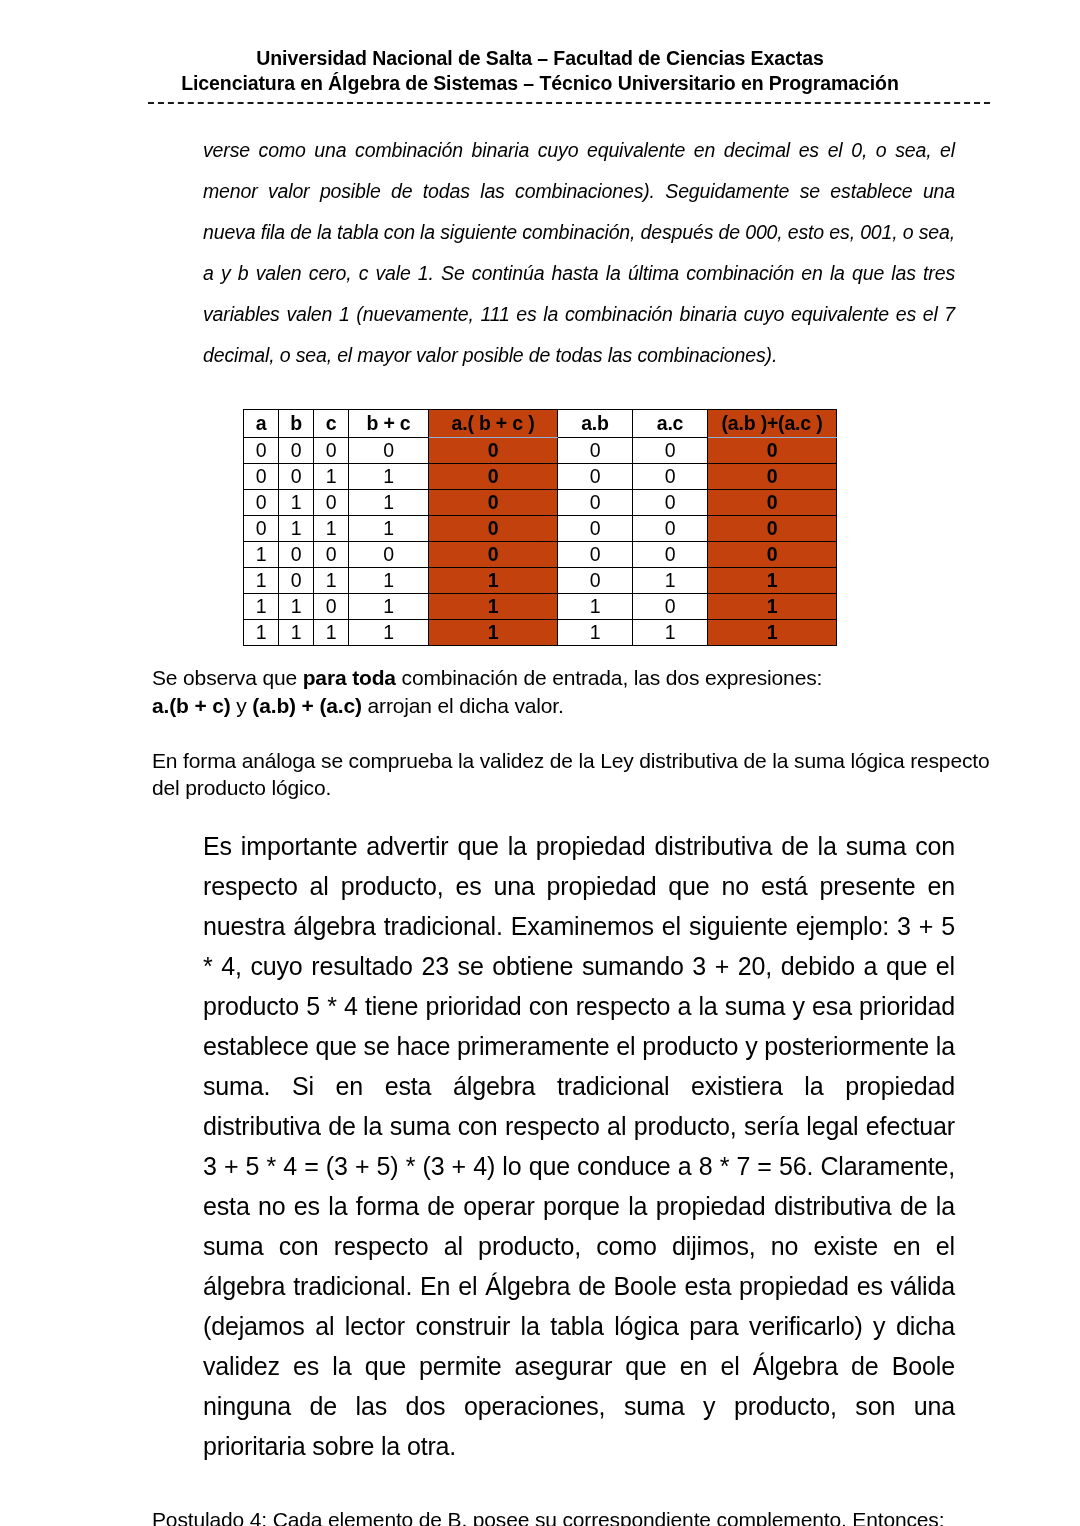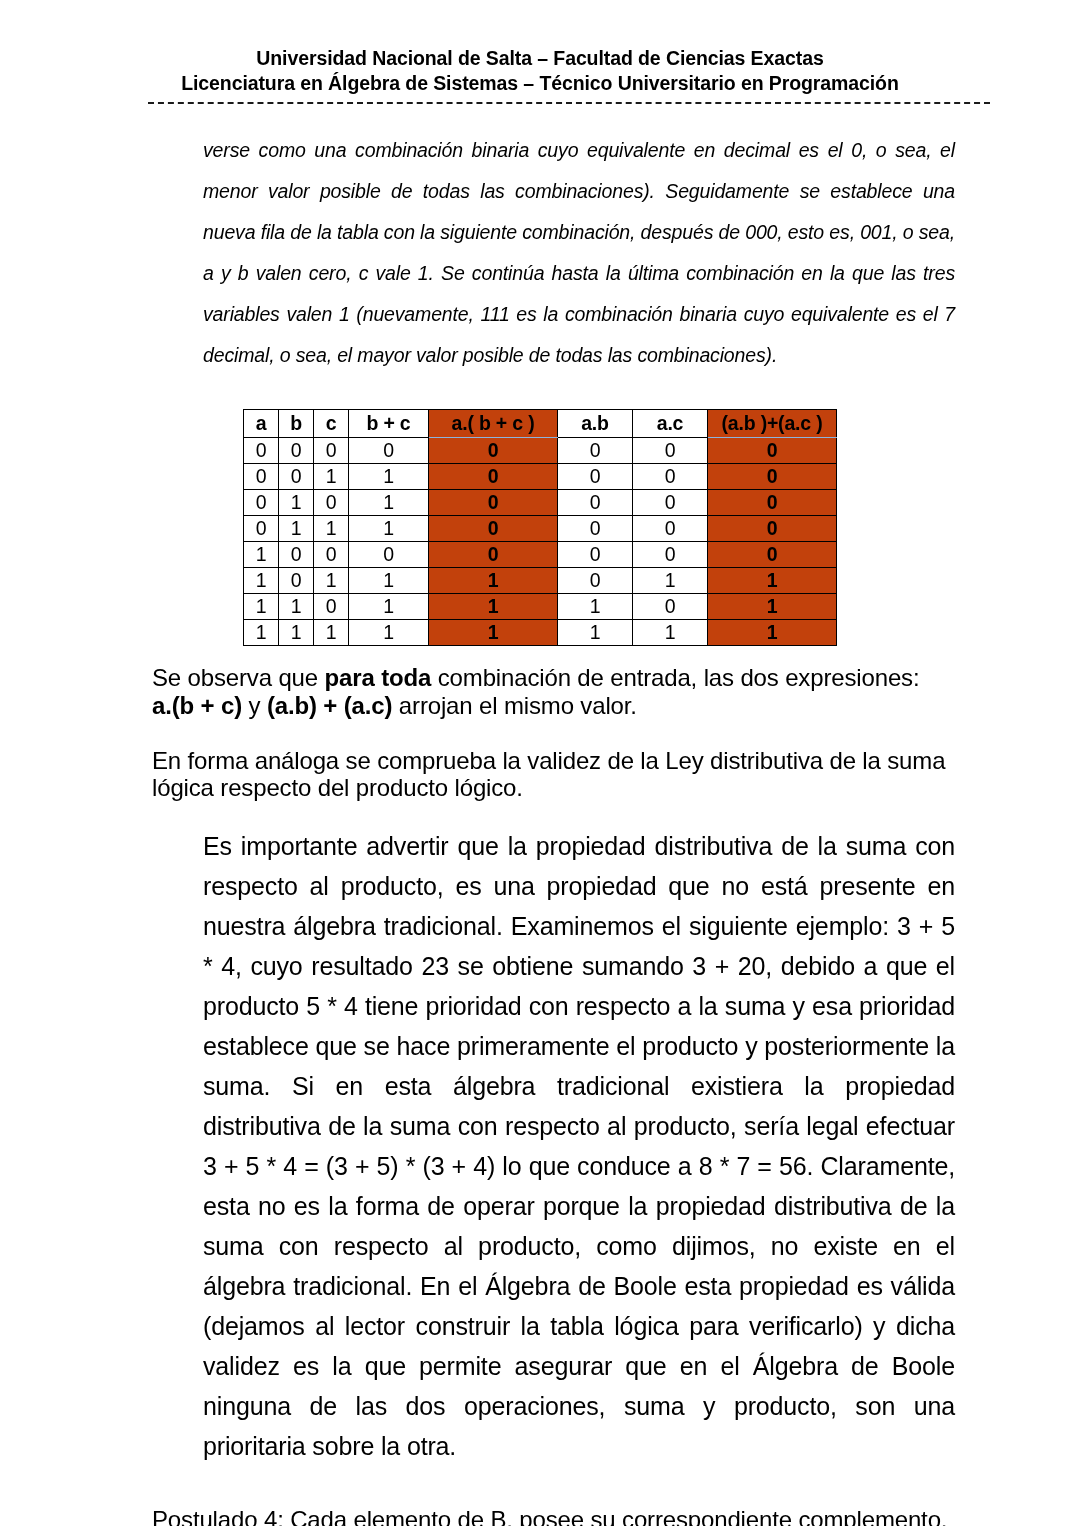--- a/index.html
+++ b/index.html
@@ -65,21 +65,21 @@
   }
   .para-indent {
     margin: 26px 125px 0 203px;
     font-size: 25px;
     line-height: 40px;
     text-align: justify;
     letter-spacing: -0.15px;
   }
   .para-flush {
     margin: 18px 90px 0 152px;
-    font-size: 24px;
+    font-size: 21px;
     line-height: 27px;
     text-align: left;
     letter-spacing: -0.15px;
   }
   .para-flush.tight {
     line-height: 28px;
   }
   .formula-line {
     margin: 31px 90px 0 232px;
     font-size: 19.5px;
@@ -251,21 +251,21 @@
           <td>1</td>
           <td>1</td>
           <td class="hl">1</td>
         </tr>
       </tbody>
     </table>
   </div>
 
   <div class="para-flush tight">
     <span>Se observa que </span><b>para toda</b><span> combinación de entrada, las dos expresiones:</span><br>
-    <b>a.(b + c)</b><span>  y </span><b>(a.b) + (a.c)</b><span> arrojan el mismo valor.</span>
+    <b>a.(b + c)</b><span>  y </span><b>(a.b) + (a.c)</b><span> arrojan el dicha valor.</span>
   </div>
 
   <div class="para-flush" style="margin-top:27px;">En forma análoga se comprueba la validez de la Ley distributiva de la suma lógica respecto del producto lógico.</div>
 
   <div class="para-indent" style="margin-top:25px;">Es importante advertir que la propiedad distributiva de la suma con respecto al producto, es una propiedad que no está presente en nuestra álgebra tradicional. Examinemos el siguiente ejemplo: 3 + 5 * 4, cuyo resultado 23 se obtiene sumando 3 + 20, debido a que el producto 5 * 4 tiene prioridad con respecto a la suma y esa prioridad establece que se hace primeramente el producto y posteriormente la suma. Si en esta álgebra tradicional existiera la propiedad distributiva de la suma con respecto al producto, sería legal efectuar 3 + 5 * 4 = (3 + 5) * (3 + 4) lo que conduce a 8 * 7 = 56. Claramente, esta no es la forma de operar porque la propiedad distributiva de la suma con respecto al producto, como dijimos, no existe en el álgebra tradicional. En el Álgebra de Boole esta propiedad es válida (dejamos al lector construir la tabla lógica para verificarlo) y dicha validez es la que permite asegurar que en el Álgebra de Boole ninguna de las dos operaciones, suma y producto, son una prioritaria sobre la otra.</div>
 
   <div class="para-flush" style="margin-top:40px;">
     <span class="u-underline">Postulado 4</span><span>: Cada elemento de B, posee su correspondiente complemento. Entonces:</span>
   </div>
 

